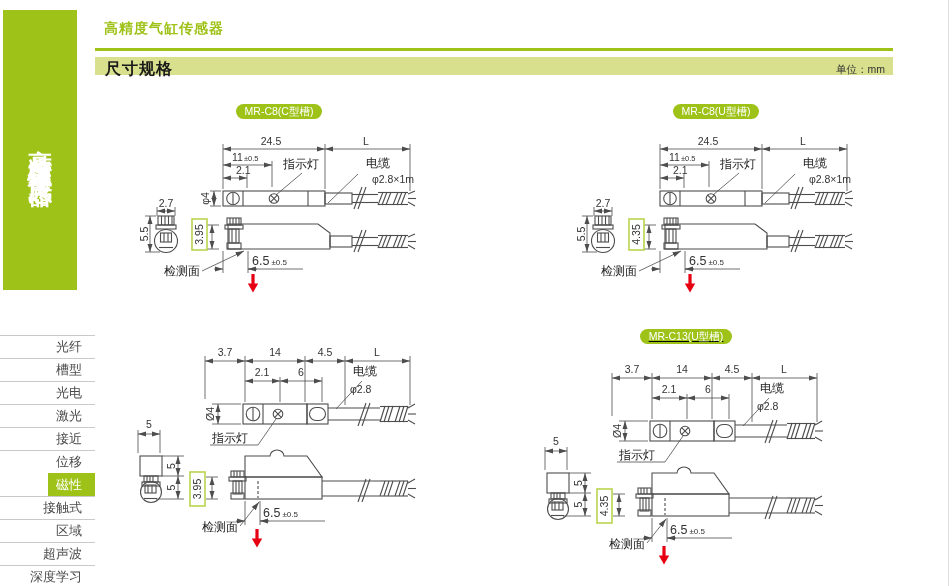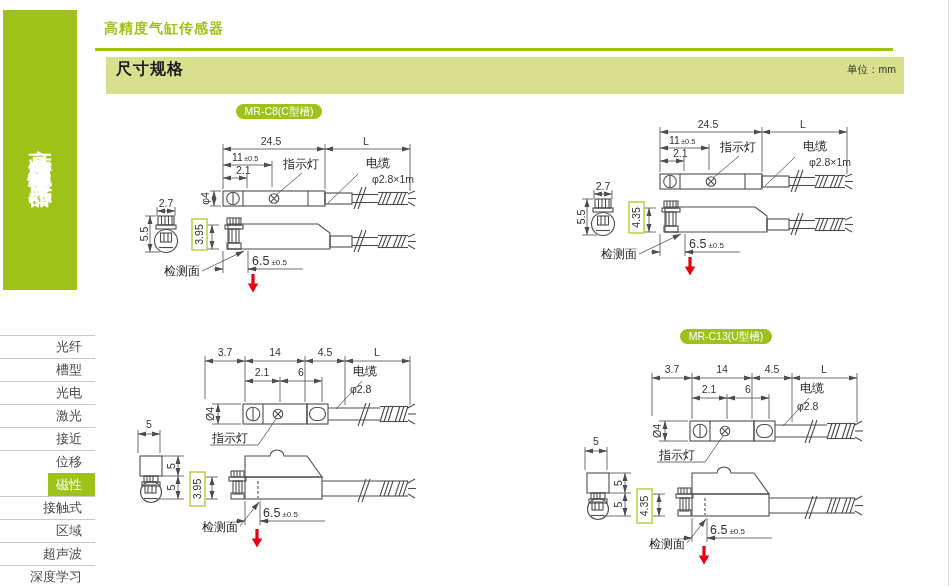--- a/index.html
+++ b/index.html
@@ -11,31 +11,31 @@
   .side-block .vtext{writing-mode:vertical-rl;text-orientation:upright;color:#fff;
       font-size:24px;font-weight:bold;letter-spacing:5px;line-height:1;}
   .menu{position:absolute;left:0;top:335px;width:95px;}
   .menu-item{height:22px;line-height:22px;border-top:1px solid #c9c9c9;
       text-align:right;padding-right:13px;font-size:13px;color:#4a4a4a;cursor:pointer;}
   .menu-item.active{background:var(--accent-green,#9ec218);color:#fff;border-top-color:var(--accent-green,#9ec218);margin-left:48px;}
   
   .page-title{position:absolute;left:104px;top:11px;font-size:14px;font-weight:bold;
       color:var(--accent-green,#9ec218);letter-spacing:1px;}
   .title-line{position:absolute;left:95px;top:48px;width:798px;height:3px;background:var(--accent-green,#9ec218);}
-  .section-bar{position:absolute;left:106px;top:57px;width:798px;height:37px;background:var(--bar-bg,#d8df8d);}
+  .section-bar{position:absolute;left:95px;top:57px;width:798px;height:18px;background:var(--bar-bg,#d8df8d);}
   .section-bar .sec-label{position:absolute;left:10px;top:0;line-height:24px;font-size:16px;
       font-weight:bold;color:#1a1a1a;letter-spacing:1px;}
   .section-bar .unit{position:absolute;right:8px;top:0;line-height:24px;font-size:10.5px;color:#333;text-align:right;}
   .right-border{position:absolute;left:948px;top:0;width:1px;height:586px;background:#ddd;}
   
   .panel{position:absolute;width:358px;}
   .panel-p0{left:100px;top:104px;}
   .panel-p1{left:537px;top:104px;}
   .panel-p2{left:100px;top:329px;}
-  .panel-p3{left:547px;top:329px;}
+  .panel-p3{left:507px;top:329px;text-decoration:underline;}
   .pill-row{display:flex;align-items:center;height:17px;flex-direction:column;}
   .pill{display:inline-block;background:var(--accent-green,#9ec218);color:#fff;font-size:10.5px;
       line-height:15px;padding:0 9px;border-radius:8px;white-space:nowrap;}
   .pill-line{flex:1;height:3px;background:var(--accent-green,#9ec218);margin-left:3px;}
   
   svg.draw{display:block;}
   svg.draw .dims{stroke:#4d4d4d;stroke-width:0.8;fill:none;}
   svg.draw .bodyg{stroke:#4d4d4d;stroke-width:1.1;fill:none;}
   svg.draw .leader{stroke:#4d4d4d;stroke-width:0.8;fill:none;}
   svg.draw .dash{stroke-dasharray:3 2;}
@@ -217,20 +217,24 @@
       </g>
       <text class="t" text-anchor="middle" x="66" y="86">2.7</text>
       <text class="t" text-anchor="middle" x="44" y="116.5" transform="rotate(-90 44 113)">5.5</text>
       <text class="t" text-anchor="middle" x="99.5" y="117" transform="rotate(-90 99.5 113.5)">3.95</text>
       <text x="152" y="144"><tspan font-size="12.5">6.5</tspan><tspan font-size="8" dx="2">±0.5</tspan></text>
       <text class="cjk" x="64" y="154">检测面</text>
     </g>
   </svg>
 </div>
   <div class="panel panel-p1">
+  <div class="pill-row">
+    <span class="pill">MR-C8(U型槽)</span>
+    <span class="pill-line"></span>
+  </div>
   <svg class="draw" width="360" height="178" viewBox="0 0 360 178">
     <defs>
       <marker id="aw1" markerWidth="9" markerHeight="7" refX="8.4" refY="3" orient="auto-start-reverse" markerUnits="userSpaceOnUse">
         <path d="M0,0.4 L8.4,3 L0,5.6 z" fill="#4d4d4d"></path>
       </marker>
     </defs>
     <g class="dims">
       <line x1="123" y1="28" x2="225" y2="28" marker-start="url(#aw1)" marker-end="url(#aw1)"></line>
       <line x1="225" y1="28" x2="310" y2="28" marker-start="url(#aw1)" marker-end="url(#aw1)"></line>
       <line x1="123" y1="23" x2="123" y2="68"></line>

